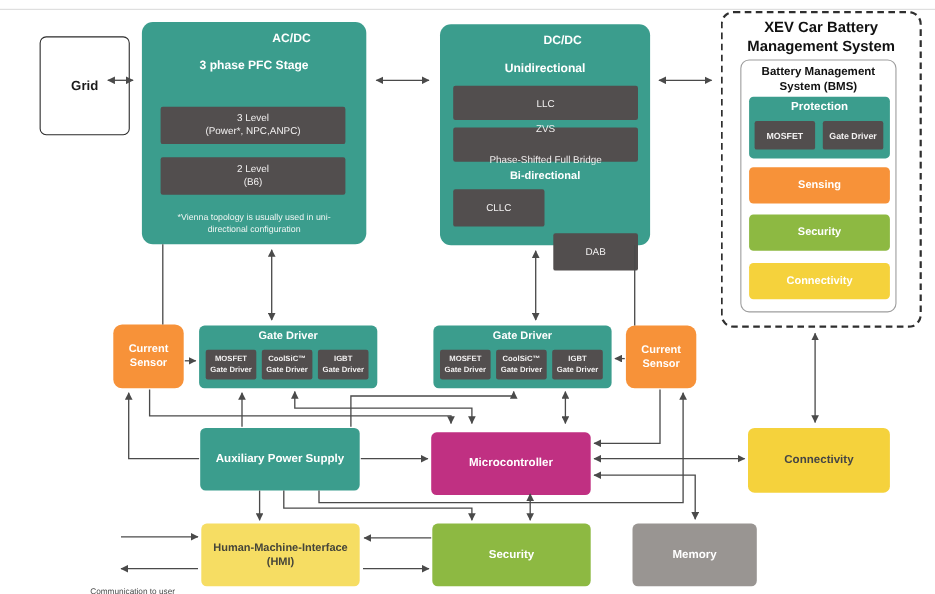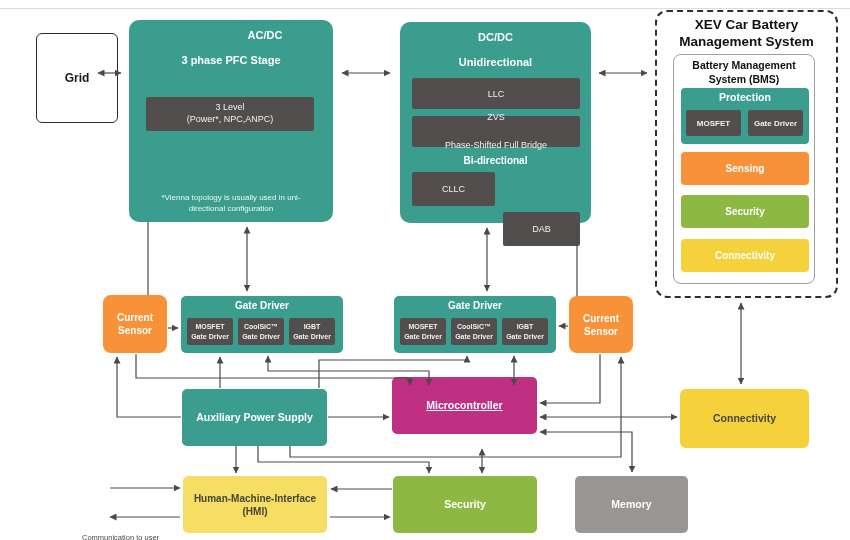--- a/index.html
+++ b/index.html
@@ -27,28 +27,32 @@
     <span style="font-weight:700;font-size:12px;color:#1A1A1A;">Grid</span>
   </div>
 
   <div class="bigblk teal" style="left:129px;top:20px;width:204px;height:202px;">
     <div class="abs blktitle" style="left:0;top:9px;width:100%;margin-left:34px;">AC/DC</div>
     <div class="abs blktitle" style="left:0;top:34px;width:100%;">3 phase PFC Stage</div>
     <div class="abs darkbox" style="left:17px;top:77px;width:168px;height:34px;font-size:9px;line-height:1.3;">
       <span>3 Level</span>
       <span>(Power*, NPC,ANPC)</span>
     </div>
+    <div class="abs darkbox" style="left:17px;top:123px;width:168px;height:34px;font-size:9px;line-height:1.3;">
+      <span>2 Level</span>
+      <span>(B6)</span>
+    </div>
     <div class="abs" style="left:10px;top:173px;width:184px;font-size:8px;line-height:1.35;color:#EFF5F3;text-align:center;">
       <span>*Vienna topology is usually used in uni-</span><br>
       <span>directional configuration</span>
     </div>
   </div>
 
   <div class="bigblk teal" style="left:400px;top:22px;width:191px;height:201px;">
-    <div class="abs blktitle" style="left:0;top:9px;width:100%;">DC/DC</div>
+    <div class="abs blktitle" style="left:16px;top:9px;width:100%;">DC/DC</div>
     <div class="abs blktitle" style="left:0;top:34px;width:100%;">Unidirectional</div>
     <div class="abs darkbox" style="left:12px;top:56px;width:168px;height:31px;font-size:9px;">
       <span>LLC</span>
     </div>
     <div class="abs darkbox" style="left:12px;top:94px;width:168px;height:31px;font-size:9px;line-height:1.3;gap:16px;">
       <span>ZVS</span>
       <span>Phase-Shifted Full Bridge</span>
     </div>
     <div class="abs" style="left:0;top:133px;width:100%;font-weight:700;font-size:10px;color:#fff;">Bi-directional</div>
     <div class="abs darkbox" style="left:12px;top:150px;width:83px;height:34px;font-size:9px;">
@@ -129,21 +133,21 @@
 
   <div class="node" style="left:569px;top:296px;width:64px;height:57px;background:#F79239;border-radius:8px;font-size:10px;">
     <span>Current</span>
     <span>Sensor</span>
   </div>
 
   <div class="node" style="left:182px;top:389px;width:145px;height:57px;background:#3B9D8D;">
     <span>Auxiliary Power Supply</span>
   </div>
 
-  <div class="node" style="left:392px;top:377px;width:145px;height:57px;background:#C03082;text-decoration:underline;">
+  <div class="node" style="left:392px;top:393px;width:145px;height:57px;background:#C03082;">
     <span>Microcontroller</span>
   </div>
 
   <div class="node" style="left:680px;top:389px;width:129px;height:59px;background:#F5D23C;color:#454545;border-radius:6px;">
     <span>Connectivity</span>
   </div>
 
   <div class="node" style="left:183px;top:476px;width:144px;height:57px;background:#F6DD63;color:#454539;font-weight:700;font-size:10px;">
     <span>Human-Machine-Interface</span>
     <span>(HMI)</span>

